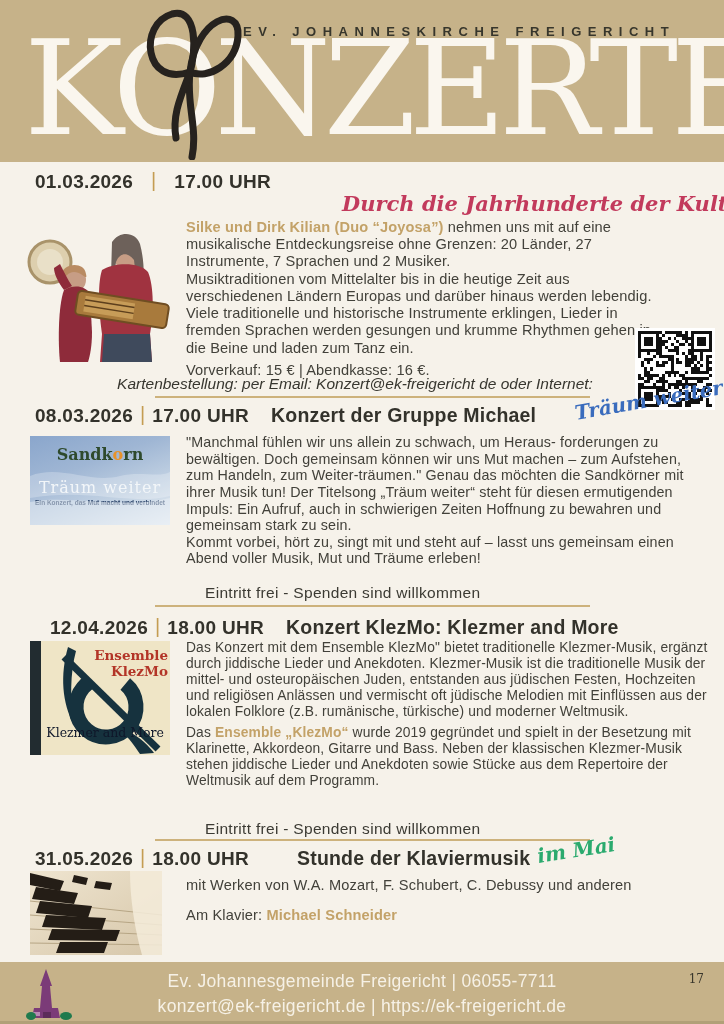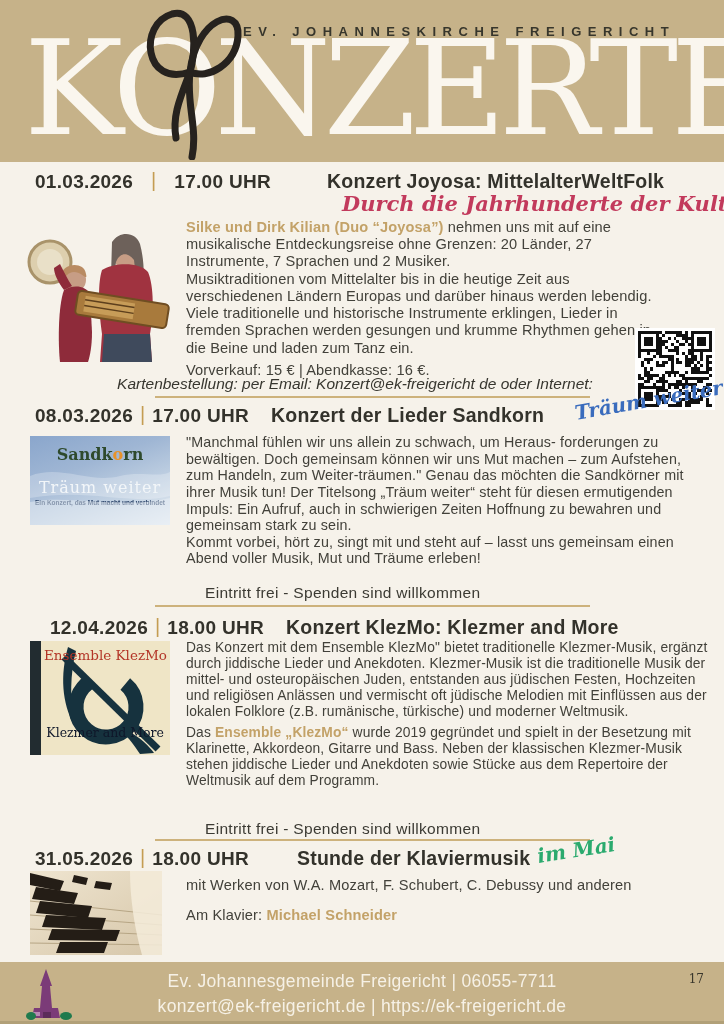--- a/index.html
+++ b/index.html
@@ -41,21 +41,21 @@
   
   .cover-sandkorn { background:linear-gradient(160deg,#8aa6cc 0%,#9fb6d4 35%,#c5d4e4 70%,#e8eef4 100%); }
   .sk-name { text-align:center; margin-top:9px; font-size:16px; font-weight:bold; color:#2e4a2c; font-family:"DejaVu Serif",serif; }
   .sk-o { color:#e8922a; }
   .sk-title { text-align:center; margin-top:14px; font-family:"DejaVu Serif",serif; font-size:16px; color:#eef3f7; letter-spacing:1px; }
   .sk-sub { text-align:center; margin-top:2px; font-size:6.5px; color:#233c63; font-weight:bold; }
   .anno-blue { position:absolute; left:574px; top:388px; font-size:20px; color:#3a6cbd; transform:rotate(-10deg); }
   .anno-green { position:absolute; left:537px; top:838px; font-size:20px; color:#2aaa6e; transform:rotate(-9deg); }
   
   .cover-klezmo { background:#efe5c6; }
-  .km-top { position:absolute; left:14px; top:6px; width:124px; text-align:left; font-family:"DejaVu Serif",serif; font-weight:normal; font-size:13.5px; color:#b33527; }
+  .km-top { position:absolute; left:14px; top:6px; width:124px; text-align:right; font-family:"DejaVu Serif",serif; font-weight:bold; font-size:13.5px; color:#b33527; }
   .km-bottom { position:absolute; left:10px; bottom:15px; width:124px; text-align:right; font-family:"DejaVu Serif",serif; font-size:12.5px; color:#0f172a; }
   .small-txt { font-size:13.8px; line-height:1.16; }
   
   .footer { position:absolute; left:0; top:962px; width:724px; height:64px; background:#c6b289; }
   .footer-strip { position:absolute; left:0; bottom:0; width:724px; height:5px; background:#b1a078; }
   .footer-text { position:absolute; left:62px; top:7px; width:600px; text-align:center; color:#f6f1e6; font-size:17.5px; line-height:1.4; letter-spacing:.3px; }
   .church { position:absolute; left:26px; top:6px; width:46px; height:52px; }
   .page-num { position:absolute; right:20px; top:10px; font-size:12px; color:#3a372c; font-family:"DejaVu Serif",serif; }
   .qr-grid { width:100%; height:100%; display:grid; grid-template-columns:repeat(25,1fr); grid-template-rows:repeat(25,1fr); }
   .qr-grid div { background:#fff; } .qr-grid div.on { background:#111; }
@@ -76,21 +76,20 @@
       <path d="M54,72 C50,104 62,128 56,157"></path>
       <path d="M54,72 C44,98 36,116 40,138"></path>
     </g>
   </svg>
 
   <div class="evt-head" style="left:35px; top:170px;gap:11px;">
     <span class="date">01.03.2026</span>
     <span class="bar">|</span>
     <span class="time">17.00 UHR</span>
     <span class="gap"></span>
-    <span class="evt-title">Konzert Joyosa: MittelalterWeltFolk</span>
   </div>
   <div class="script script-red">Durch die Jahrhunderte der Kulturen</div>
 
   <svg class="media" style="left:20px; top:222px; width:170px; height:140px;" viewBox="0 0 170 140">
     <circle cx="30" cy="40" r="21" fill="#ddcfae" stroke="#a9936a" stroke-width="3"></circle>
     <circle cx="30" cy="40" r="13" fill="#e9e0c8"></circle>
     <path d="M95,38 C95,22 118,22 118,38 C118,50 95,50 95,38 Z" fill="#c79d85"></path>
     <path d="M92,20 C100,8 116,10 120,22 C126,44 124,70 120,90 L114,38 C108,30 100,30 96,40 L90,88 Z" fill="#6d615a"></path>
     <path d="M82,48 C95,40 120,40 128,50 C134,64 134,92 130,112 L132,140 L80,140 L82,112 C78,84 78,60 82,48 Z" fill="#a03340"></path>
     <path d="M84,112 L130,112 L132,140 L82,140 Z" fill="#3f4a5c"></path>
@@ -744,21 +743,21 @@
       </div>
     </div>
 
   <div class="divider" style="top:396px;"></div>
 
   <div class="evt-head" style="left:35px; top:404px;">
     <span class="date">08.03.2026</span>
     <span class="bar">|</span>
     <span class="time">17.00 UHR</span>
     <span class="gap" style="width:22px;"></span>
-    <span class="evt-title">Konzert der Lieder Sandkorn</span>
+    <span class="evt-title">Konzert der Gruppe Michael</span>
   </div>
   <div class="script anno-blue">Träum weiter</div>
 
   <div class="media cover-sandkorn" style="left:30px; top:436px; width:140px; height:89px;">
     <svg style="position:absolute;left:0;top:0;" width="140" height="89" viewBox="0 0 140 89">
       <path d="M0,40 C30,28 60,48 90,40 C110,35 130,42 140,36 L140,60 C100,70 60,52 0,62 Z" fill="#ffffff" opacity="0.25"></path>
       <path d="M0,66 C40,58 90,74 140,62 L140,89 L0,89 Z" fill="#e9eff5" opacity="0.5"></path>
     </svg>
     <div class="sk-name"><span>Sandk</span><span class="sk-o">o</span><span>rn</span></div>
     <div class="sk-title">Träum weiter</div>

